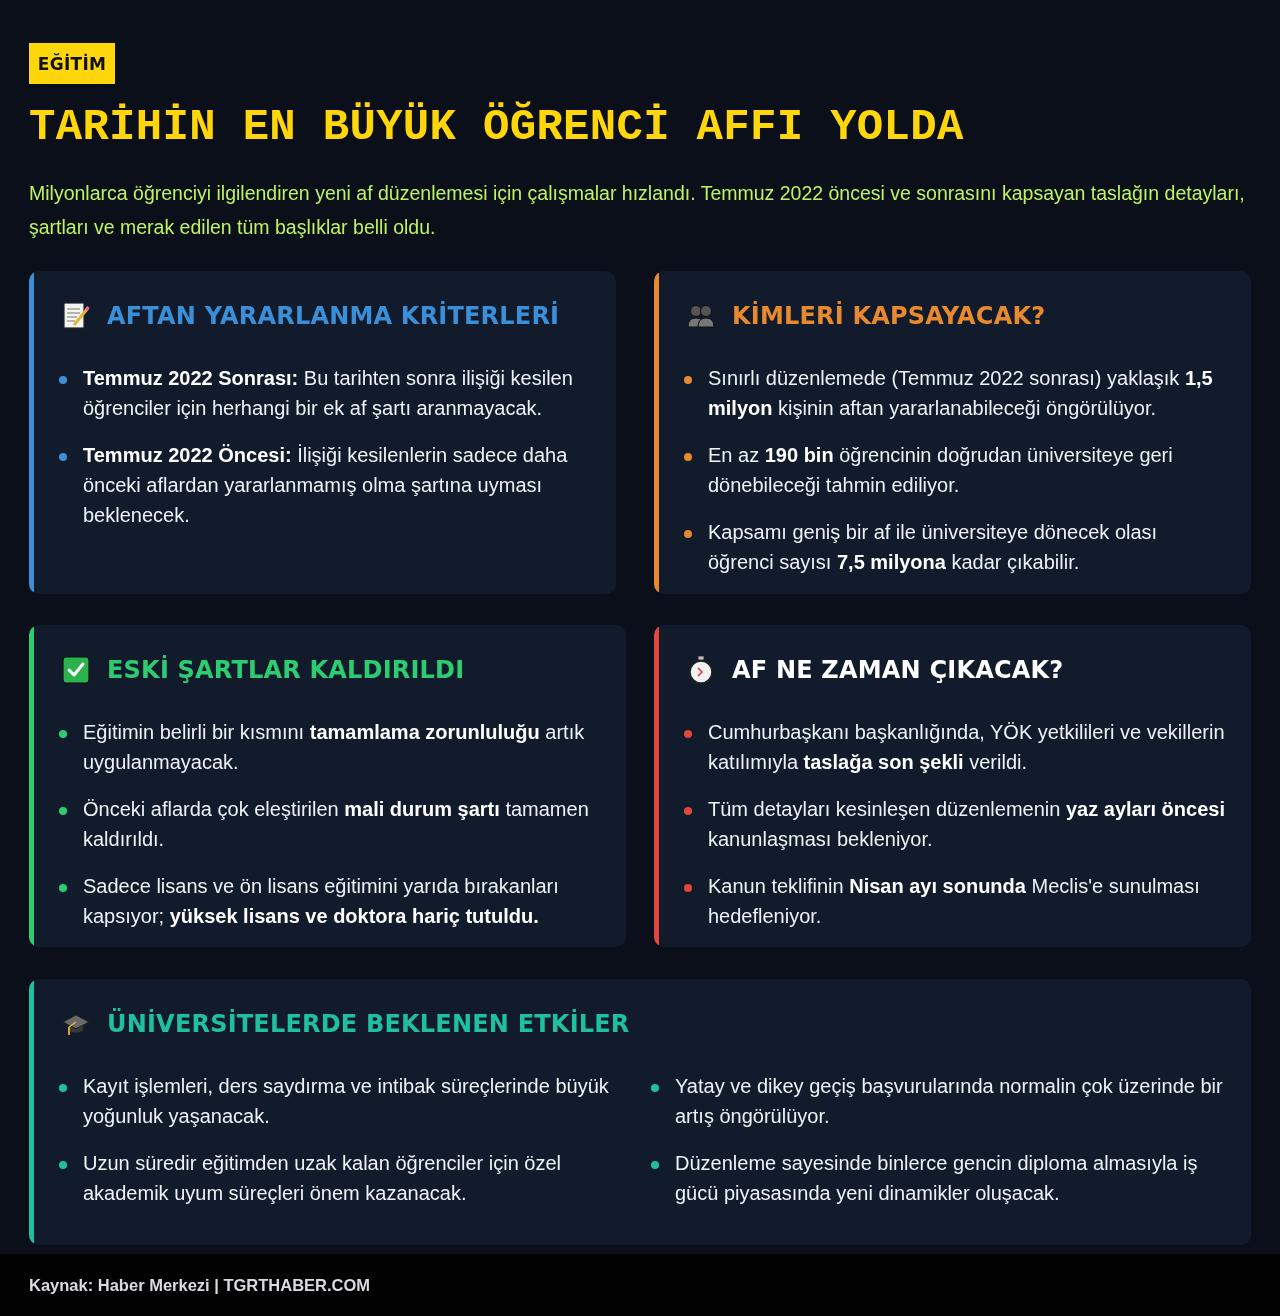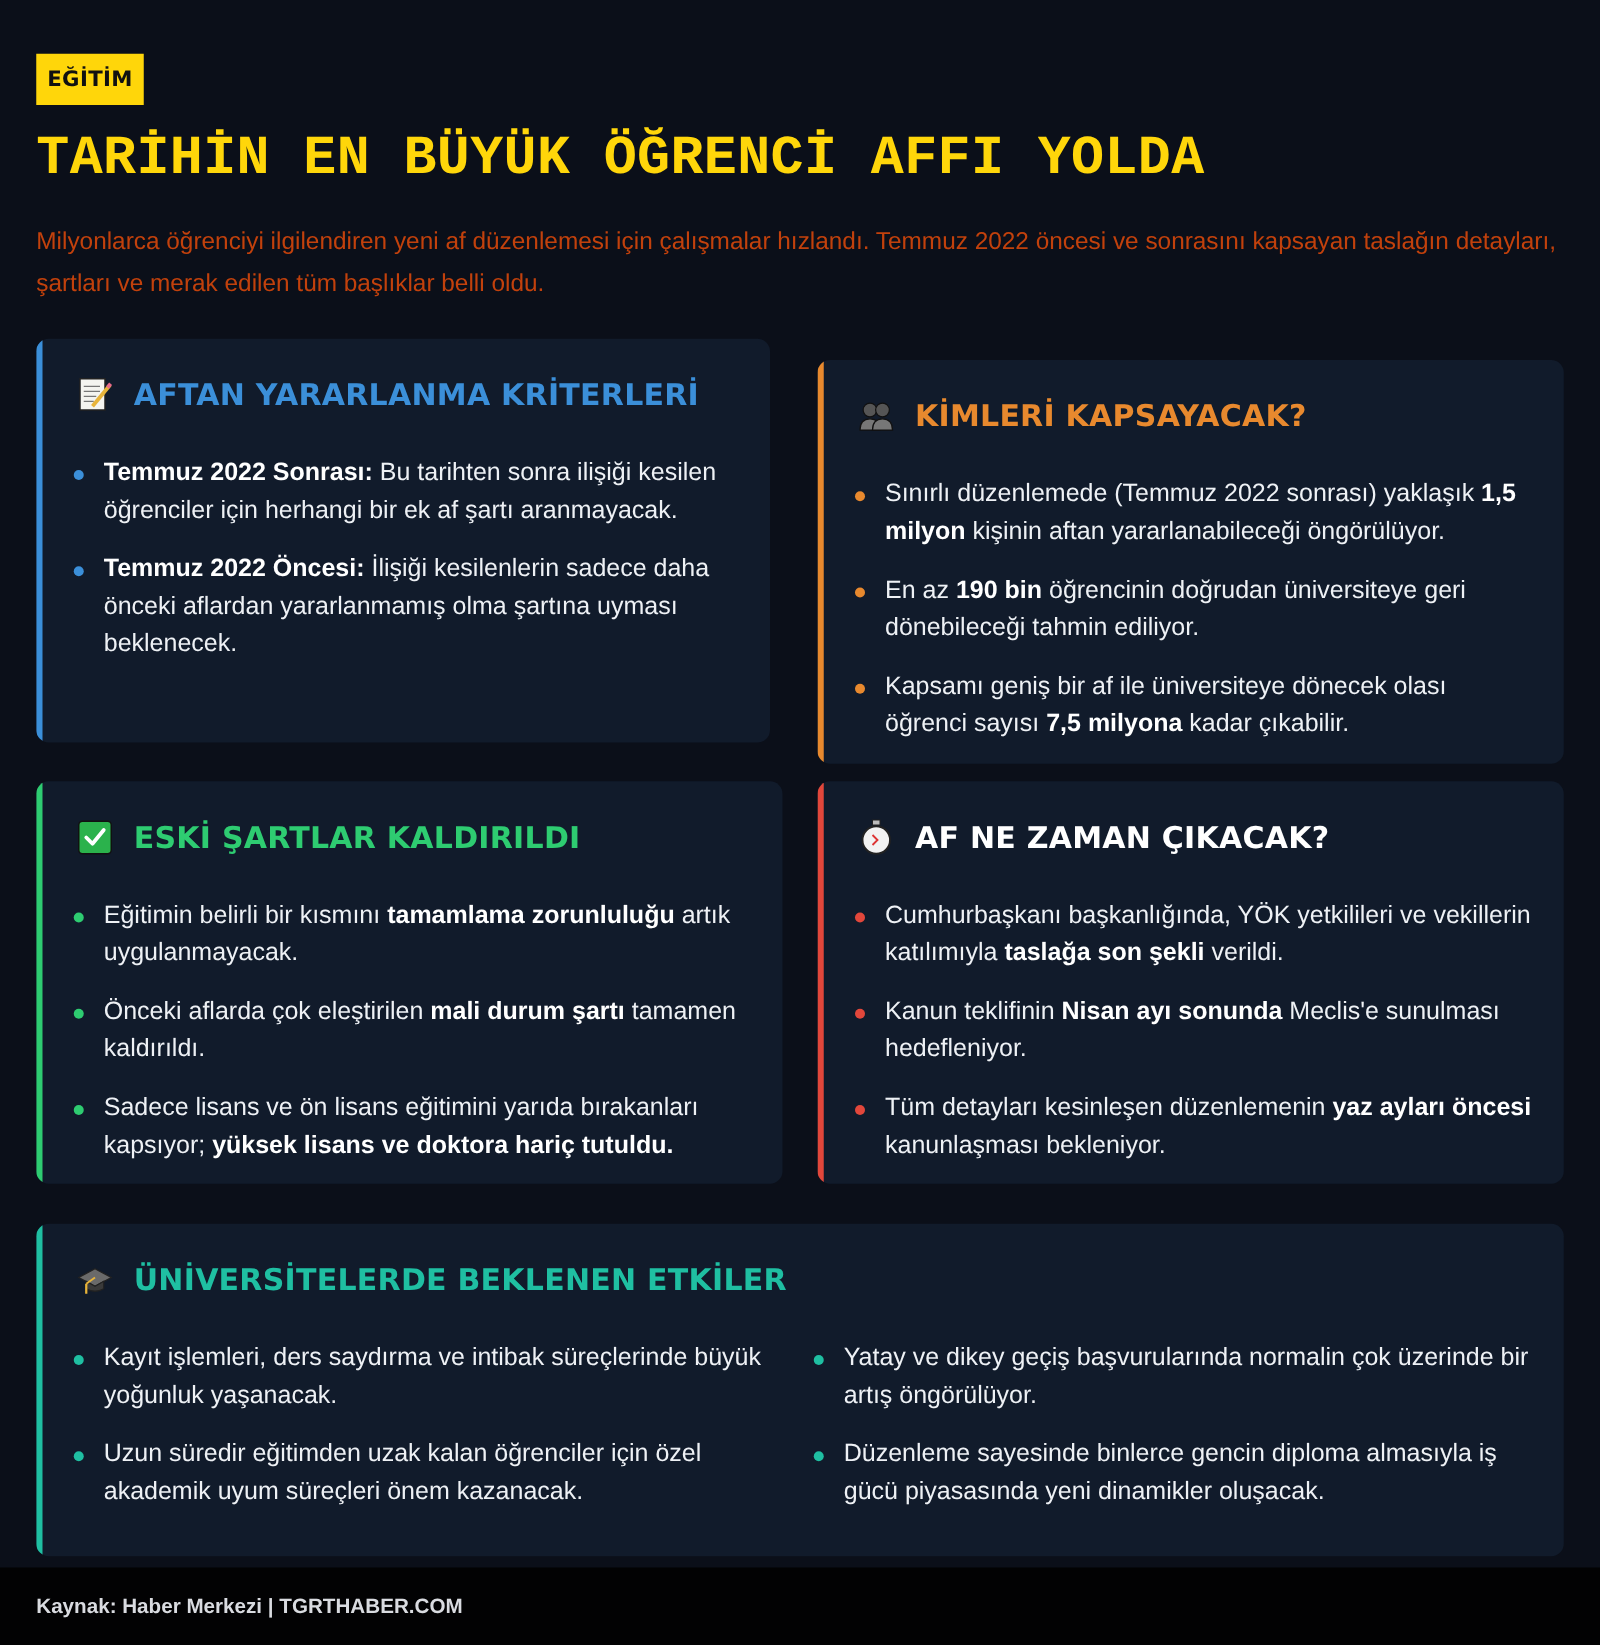--- a/index.html
+++ b/index.html
@@ -11,21 +11,21 @@
     background: #ffd60a; color: #111; font-weight: 700; font-size: 17px;
     display: flex; align-items: center; justify-content: center; letter-spacing: 0.3px;
   }
   .title {
     position: absolute; left: 29px; top: 102px; font-size: 44px; font-weight: 700;
     color: #ffd60a; letter-spacing: 0.3px; white-space: nowrap;
     font-family: Liberation Mono, monospace;
   }
   .subtitle {
     position: absolute; left: 29px; top: 176px; width: 1225px;
-    font-size: 19.5px; line-height: 34px; color: #c2410c;
+    font-size: 19.5px; line-height: 34px; color: #bef264;
     font-family: "Liberation Sans", sans-serif;
   }
 
   .card {
     position: absolute; background: #111b2b; border-radius: 10px;
     overflow: hidden;
   }
   .card .bar { position: absolute; left: 0; top: 0; bottom: 0; width: 5px; border-radius: 10px 0 0 10px; }
   .card-head {
     position: absolute; left: 32px; top: 30px; display: flex; align-items: center; gap: 16px;
@@ -75,21 +75,21 @@
         </svg>
     </span>
     <span class="card-title" style="color:#3b8fd9;">AFTAN YARARLANMA KRİTERLERİ</span>
   </div>
   <ul class="items">
     <li><span class="dot" style="background:#3b8fd9;"></span><b>Temmuz 2022 Sonrası:</b><span> Bu tarihten sonra ilişiği kesilen öğrenciler için herhangi bir ek af şartı aranmayacak.</span></li>
     <li><span class="dot" style="background:#3b8fd9;"></span><b>Temmuz 2022 Öncesi:</b><span> İlişiği kesilenlerin sadece daha önceki aflardan yararlanmamış olma şartına uyması beklenecek.</span></li>
   </ul>
 </section>
 
-<section class="card" style="left:654px; top:288px; width:597px; height:323px;">
+<section class="card" style="left:654px; top:271px; width:597px; height:323px;">
   <div class="bar" style="background:#e8892e;"></div>
   <div class="card-head">
     <span class="card-icon">
       <svg width="30" height="30" viewBox="0 0 30 30">
           <circle cx="10" cy="10" r="5.5" fill="#555" stroke="#111" stroke-width="1"></circle>
           <circle cx="20" cy="10" r="5.5" fill="#555" stroke="#111" stroke-width="1"></circle>
           <path d="M2 26 Q2 17 10 17 Q18 17 18 26 Z" fill="#777" stroke="#111" stroke-width="1"></path>
           <path d="M12 26 Q12 17 20 17 Q28 17 28 26 Z" fill="#777" stroke="#111" stroke-width="1"></path>
         </svg>
     </span>
@@ -127,22 +127,22 @@
       <svg width="30" height="30" viewBox="0 0 30 30">
           <rect x="12" y="1" width="6" height="4" fill="#bbb" stroke="#222" stroke-width="0.8"></rect>
           <circle cx="15" cy="17" r="11" fill="#f2f2f2" stroke="#222" stroke-width="1.5"></circle>
           <path d="M12 13 L16 17 L12 21" fill="none" stroke="#d33" stroke-width="1.5"></path>
         </svg>
     </span>
     <span class="card-title" style="color:#ffffff;">AF NE ZAMAN ÇIKACAK?</span>
   </div>
   <ul class="items">
     <li><span class="dot" style="background:#e2473b;"></span><span>Cumhurbaşkanı başkanlığında, YÖK yetkilileri ve vekillerin katılımıyla </span><b>taslağa son şekli</b><span> verildi.</span></li>
+    <li><span class="dot" style="background:#e2473b;"></span><span>Tüm detayları kesinleşen düzenlemenin </span><b>yaz ayları öncesi</b><span> kanunlaşması bekleniyor.</span></li>
     <li><span class="dot" style="background:#e2473b;"></span><span>Kanun teklifinin </span><b>Nisan ayı sonunda</b><span> Meclis'e sunulması hedefleniyor.</span></li>
-    <li><span class="dot" style="background:#e2473b;"></span><span>Tüm detayları kesinleşen düzenlemenin </span><b>yaz ayları öncesi</b><span> kanunlaşması bekleniyor.</span></li>
   </ul>
 </section>
 
 <section class="card" style="left:29px; top:979px; width:1222px; height:266px;">
   <div class="bar" style="background:#1fbfa2;"></div>
   <div class="card-head">
     <span class="card-icon">
       <svg width="30" height="30" viewBox="0 0 30 30">
           <polygon points="15,6 28,13 15,20 2,13" fill="#6a6a6a" stroke="#222" stroke-width="1"></polygon>
           <path d="M8 16 L8 22 Q15 26 22 22 L22 16 L15 20 Z" fill="#3a3a3a" stroke="#222" stroke-width="1"></path>

